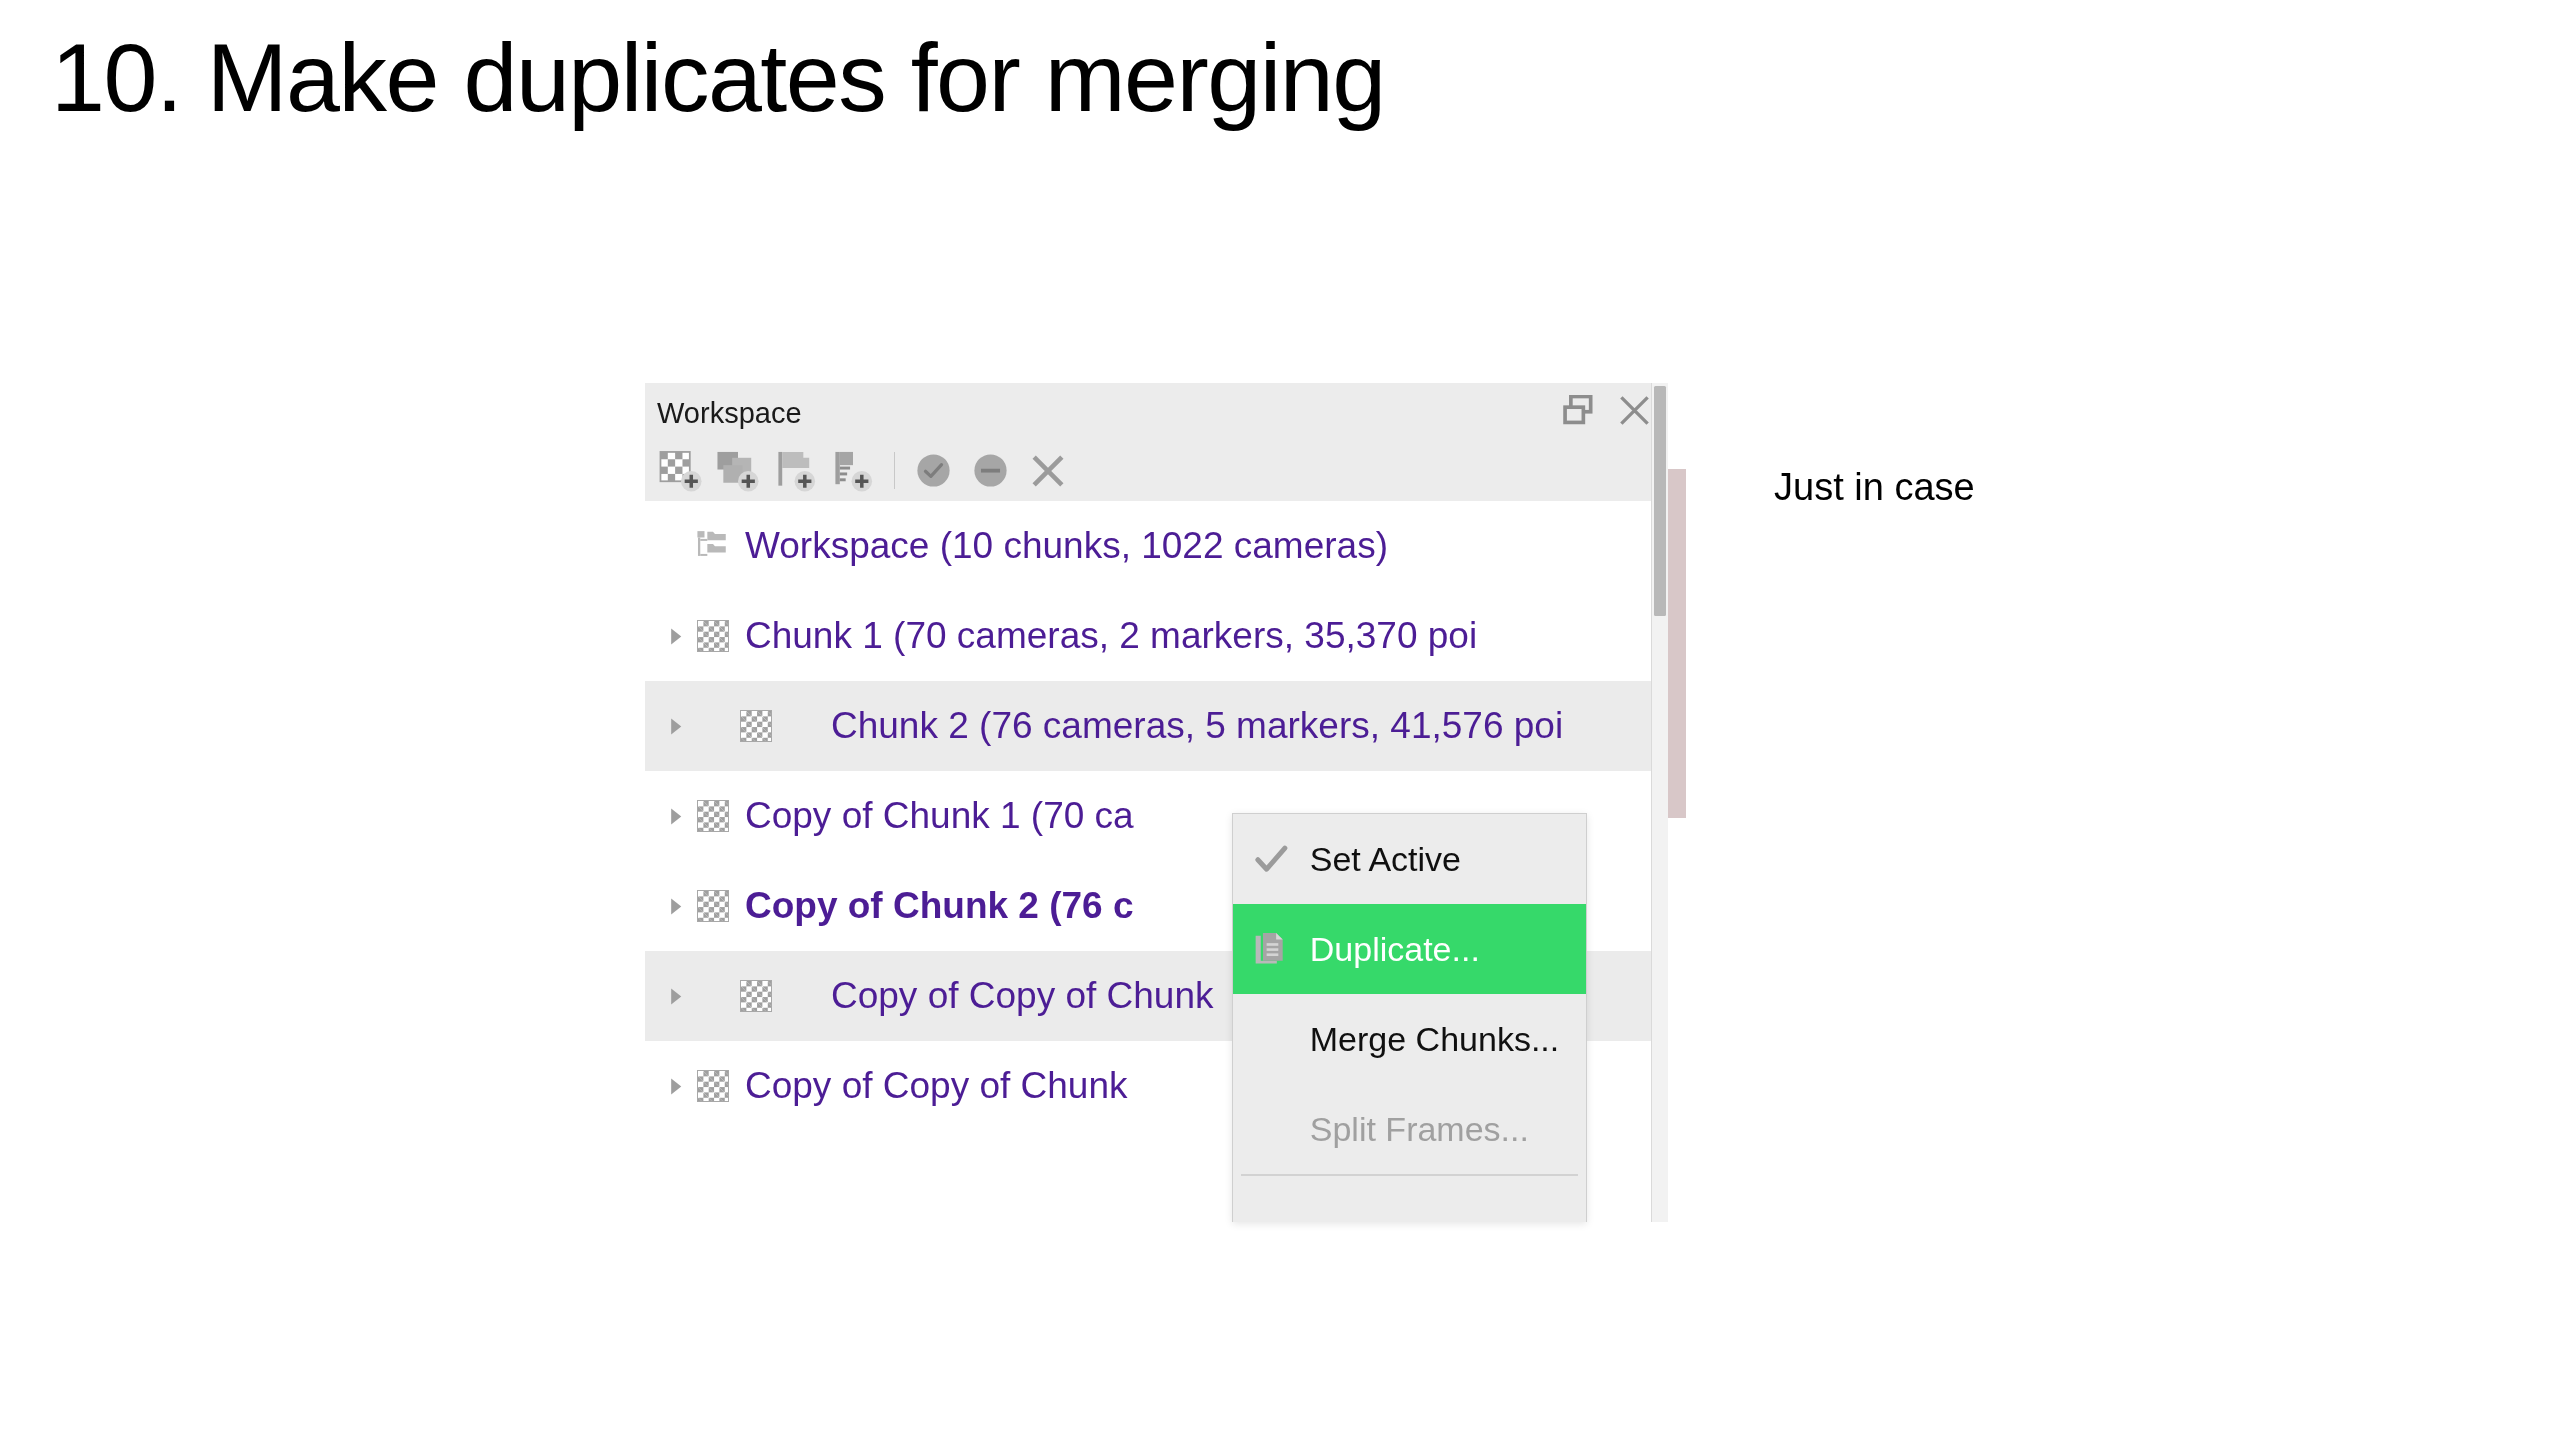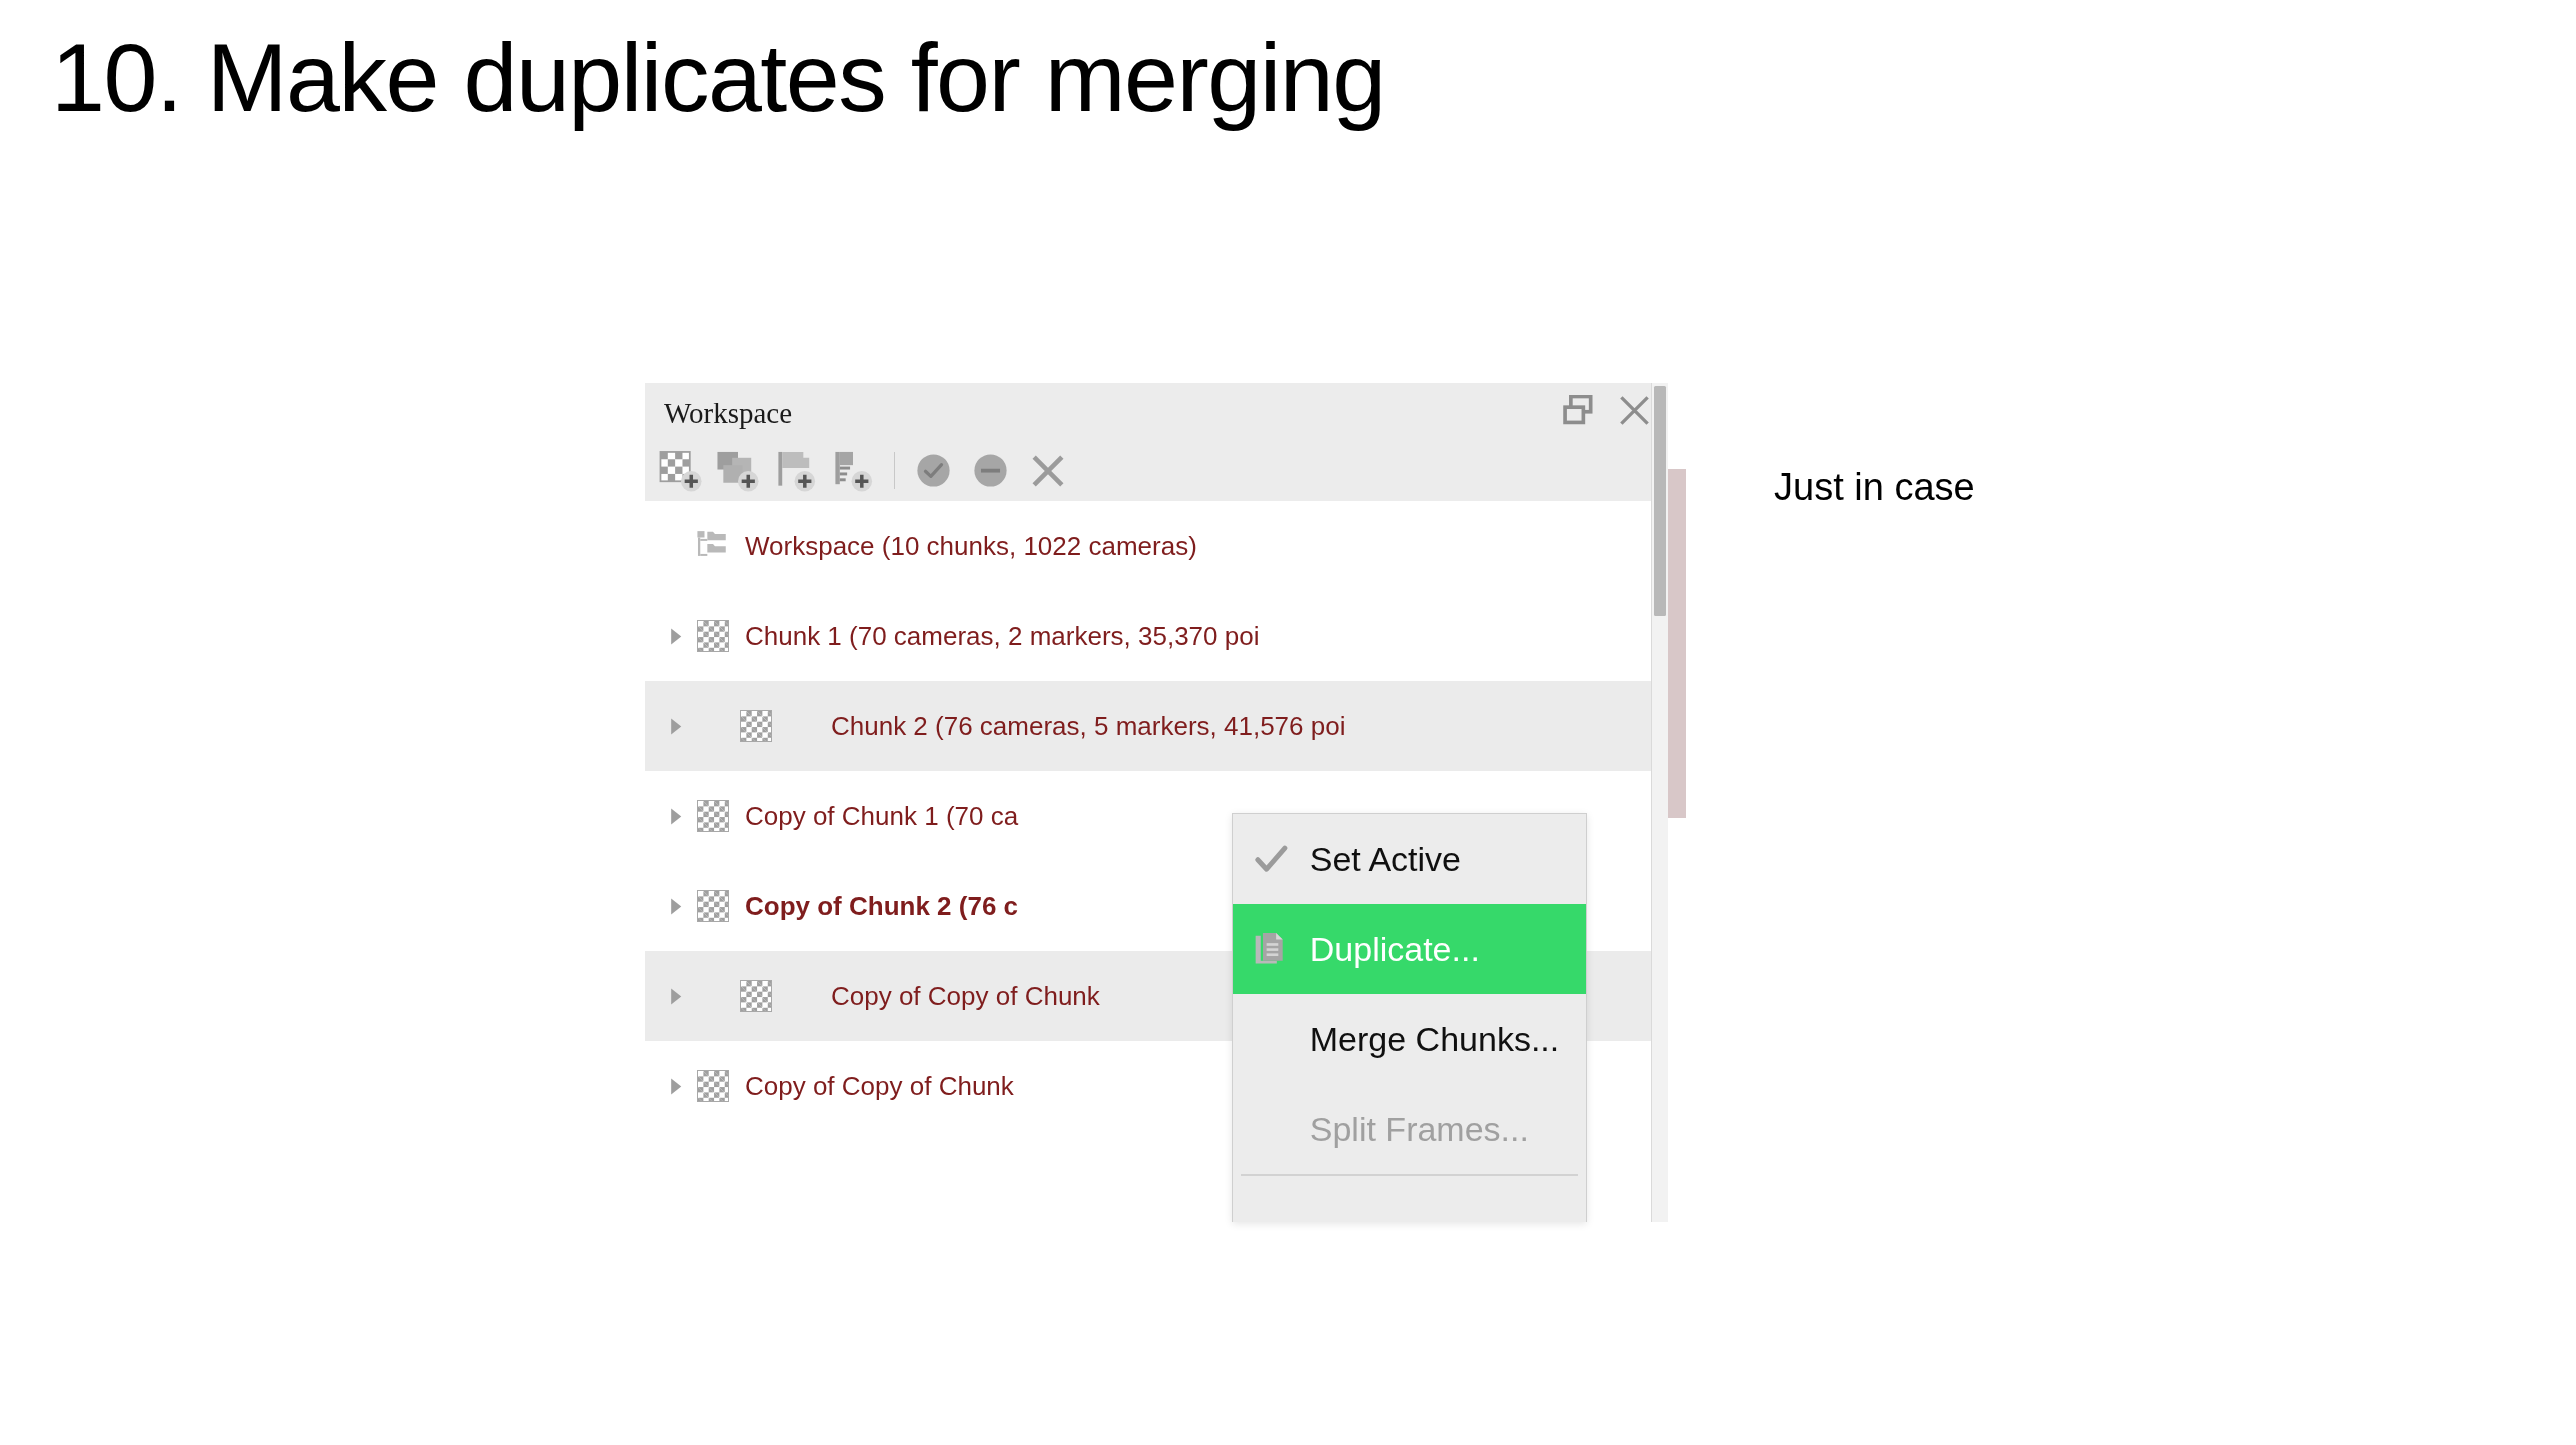--- a/index.html
+++ b/index.html
@@ -49,26 +49,25 @@
     background: #ffffff;
     overflow: hidden;
   }
   .panel-header {
     position: relative;
     height: 57px;
     background: #ececec;
   }
   .panel-title {
     position: absolute;
-    left: 19px;
+    left: 12px;
     top: 14px;
     font-size: 29px;
     color: #1a1a1a;
     white-space: nowrap;
-    font-family: Liberation Serif, serif;
   }
   .header-buttons {
     position: absolute;
     right: 14px;
     top: 7.7px;
     display: flex;
     align-items: center;
     gap: 14px;
   }
   .hdr-btn {
@@ -139,22 +138,22 @@
   .tree-row .node-icon {
     width: 34px;
     height: 34px;
     flex: 0 0 auto;
     margin-right: 15.3px;
     display: flex;
     align-items: center;
     justify-content: center;
   }
   .tree-row .node-label {
-    font-size: 26px;
-    color: #7f1d1d;
+    font-size: 37px;
+    color: #4c1d95;
     white-space: nowrap;
   }
   .tree-row.root .node-icon { margin-left: 0; }
   .tree-row.bold .node-label { font-weight: bold; }
 
   .checker {
     width: 32px; height: 32px;
     background-color: #ffffff;
     background-image:
       linear-gradient(45deg, #9f9f9f 25%, transparent 25%, transparent 75%, #9f9f9f 75%),

